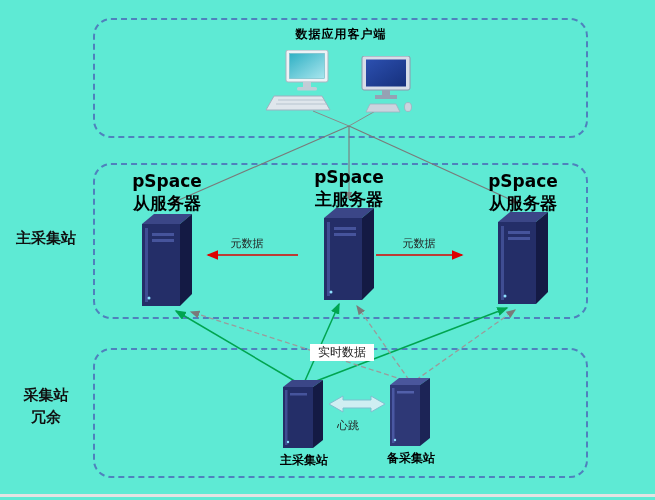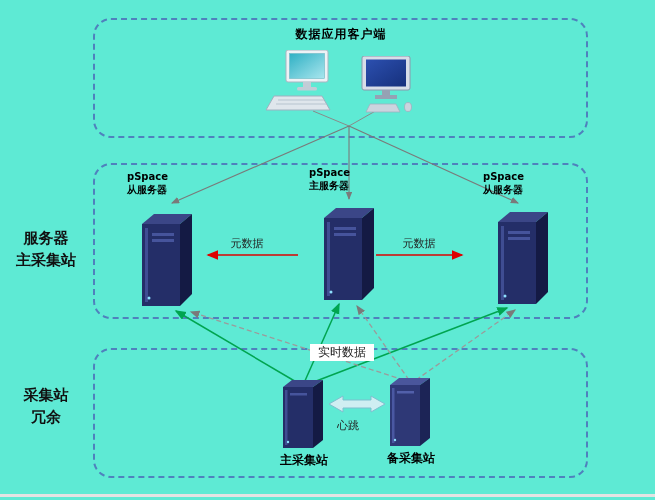--- a/index.html
+++ b/index.html
@@ -5,21 +5,21 @@
   * { margin:0; padding:0; box-sizing:border-box; }
   html,body { background:#ffffff; }
   body { font-family:"DejaVu Sans","Liberation Sans",sans-serif; color:#000; }
   .stage { position:relative; width:655px; height:500px; background:#5eead4; overflow:hidden; }
   .zone { position:absolute; border:2px dashed #4f81bd; border-radius:18px; z-index:1; background:transparent; }
   .abs { position:absolute; }
   .overlay { position:absolute; left:0; top:0; z-index:2; pointer-events:none; }
   .icon { z-index:3; }
   .lbl { position:absolute; z-index:4; }
   .zone-title { font-weight:bold; font-size:12px; text-align:center; letter-spacing:1px; }
-  .srv-label { font-weight:bold; font-size:10px; line-height:1.3; }
+  .srv-label { font-weight:bold; font-size:17px; line-height:1.3; text-align:center; }
   .side-label { font-weight:bold; font-size:15px; line-height:1.45; text-align:center; color:#111; }
   .meta-label { font-size:11px; color:#222; text-align:center; }
   .realtime-label { font-size:12px; color:#222; text-align:center; background:#fff; padding:0 3px; }
   .hb-label { font-size:11px; color:#222; text-align:left; }
   .station-label { font-weight:bold; font-size:12px; text-align:center; }
   .bottom-edge { position:absolute; left:0; top:494px; width:655px; height:3px; background:#e3e3e3; z-index:0; }
 </style>
 </head>
 <body>
 
@@ -146,21 +146,20 @@
       <use href="#towerBig"></use>
     </svg>
   <svg class="abs icon" style="left:496px; top:210px;" width="54" height="96" viewBox="0 0 54 96">
       <use href="#towerBig"></use>
     </svg>
 
   <div class="lbl meta-label" style="left:217px; top:236px; width:60px;">元数据</div>
   <div class="lbl meta-label" style="left:389px; top:236px; width:60px;">元数据</div>
 
   <div class="lbl side-label" style="left:2px; top:228px; width:88px;">
-    <span style="display:block">服务器</span>
     <span style="display:block">主采集站</span>
   </div>
   <div class="lbl side-label" style="left:2px; top:385px; width:88px;">
     <span style="display:block">采集站</span>
     <span style="display:block">冗余</span>
   </div>
 
   <div class="lbl realtime-label" style="left:310px; top:344px; width:64px;">实时数据</div>
 
   <svg class="abs icon" style="left:281px; top:378px;" width="46" height="74" viewBox="0 0 46 74">

